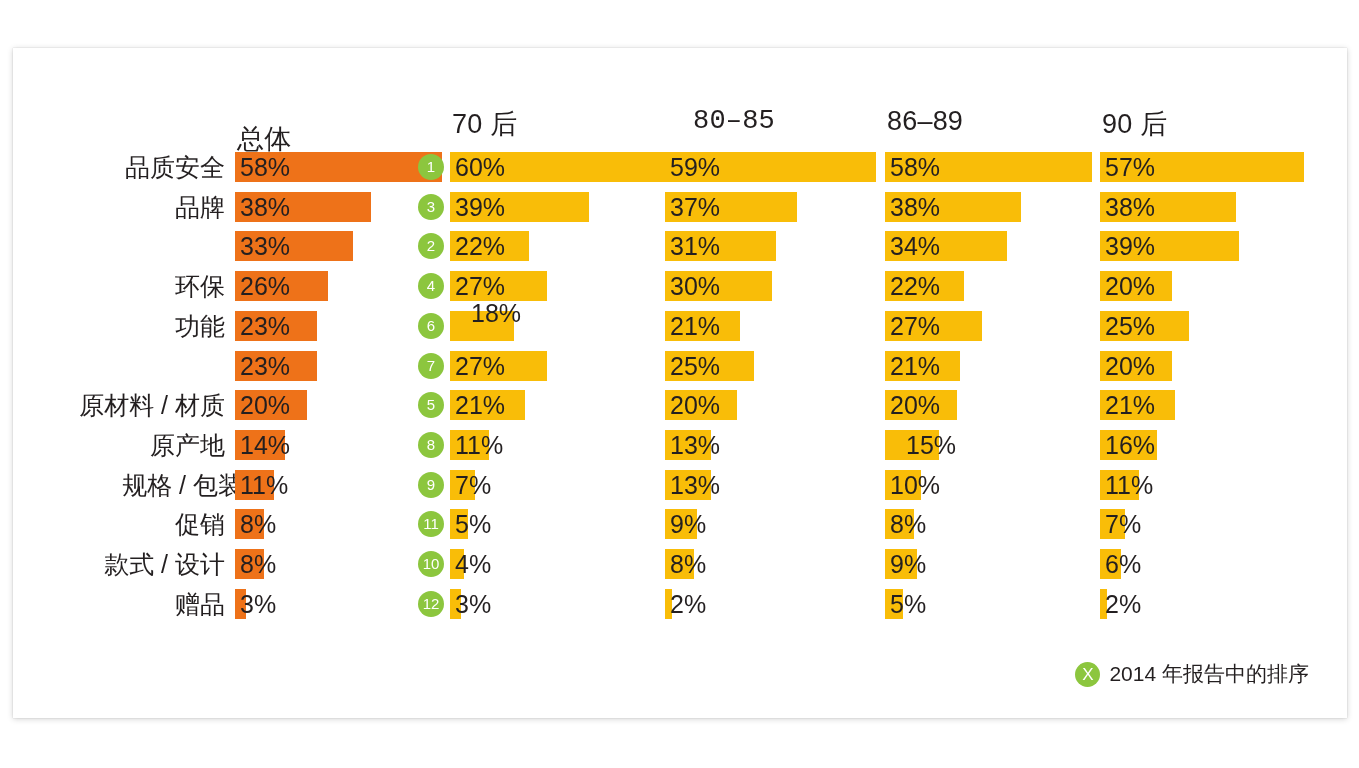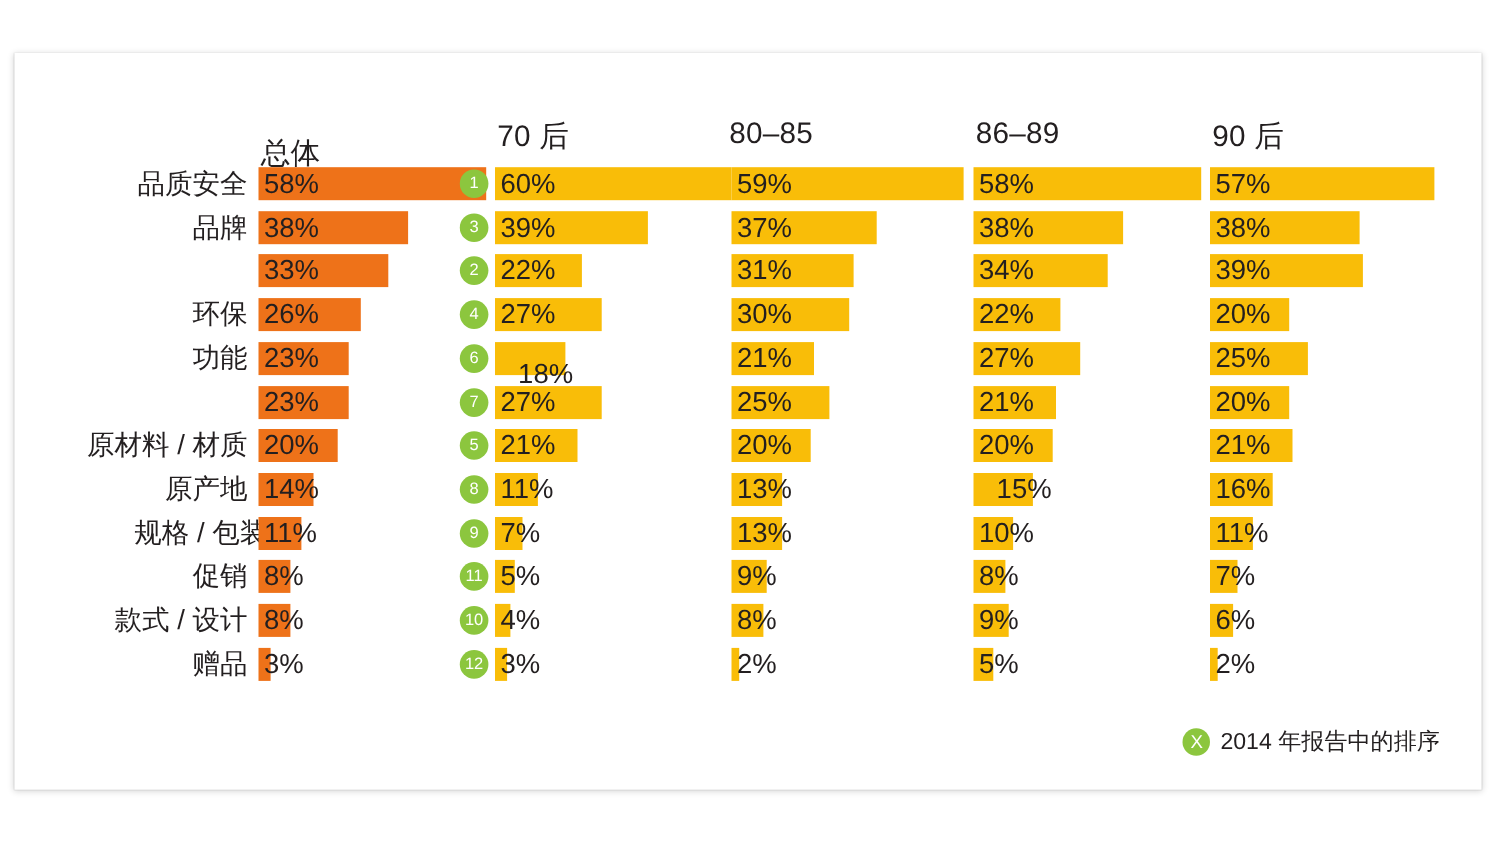--- a/index.html
+++ b/index.html
@@ -110,21 +110,21 @@
     white-space: nowrap;
   }
 </style>
 </head>
 <body>
 
 <div id="card">
   <div id="chart">
       <div class="col-header" style="left: 224px; top: 58px; margin-top: 15px;">总体</div>
       <div class="col-header" style="left: 439px; top: 58px;">70 后</div>
-      <div class="col-header" style="left: 650px; top: 58px;">80–85</div>
+      <div class="col-header" style="left: 680px; top: 58px; font-family: Liberation Mono, monospace;">80–85</div>
       <div class="col-header" style="left: 874px; top: 58px;">86–89</div>
       <div class="col-header" style="left: 1089px; top: 58px;">90 后</div>
       <div class="cat-label" style="top: 104px; left: 0px; width: 212px; right: auto; text-align: right;">品质安全</div>
       <div class="cat-label" style="top: 143.7px; left: 0px; width: 212px; right: auto; text-align: right;">品牌</div>
       <div class="cat-label" style="top: 223.1px; left: 0px; width: 212px; right: auto; text-align: right;">环保</div>
       <div class="cat-label" style="top: 262.8px; left: 0px; width: 212px; right: auto; text-align: right;">功能</div>
       <div class="cat-label" style="top: 342.2px; left: 0px; width: 212px; right: auto; text-align: right;">原材料 / 材质</div>
       <div class="cat-label" style="top: 381.9px; left: 0px; width: 212px; right: auto; text-align: right;">原产地</div>
       <div class="cat-label" style="top: 421.6px; left: 18px; width: 212px; right: auto; text-align: right;">规格 / 包装</div>
       <div class="cat-label" style="top: 461.3px; left: 0px; width: 212px; right: auto; text-align: right;">促销</div>
@@ -156,21 +156,21 @@
       <div class="bar-value" style="left: 222px; top: 540.7px;">3%</div>
       <div class="bar gen" style="left: 437px; top: 104px; width: 214.5px;"></div>
       <div class="bar-value" style="left: 437px; top: 104px;">60%</div>
       <div class="bar gen" style="left: 437px; top: 143.7px; width: 139.425px;"></div>
       <div class="bar-value" style="left: 437px; top: 143.7px;">39%</div>
       <div class="bar gen" style="left: 437px; top: 183.4px; width: 78.65px;"></div>
       <div class="bar-value" style="left: 437px; top: 183.4px;">22%</div>
       <div class="bar gen" style="left: 437px; top: 223.1px; width: 96.525px;"></div>
       <div class="bar-value" style="left: 437px; top: 223.1px;">27%</div>
       <div class="bar gen" style="left: 437px; top: 262.8px; width: 64.35px;"></div>
-      <div class="bar-value" style="left: 437px; top: 277px; padding-left: 21px;">18%</div>
+      <div class="bar-value" style="left: 437px; top: 250px; padding-left: 21px;">18%</div>
       <div class="bar gen" style="left: 437px; top: 302.5px; width: 96.525px;"></div>
       <div class="bar-value" style="left: 437px; top: 302.5px;">27%</div>
       <div class="bar gen" style="left: 437px; top: 342.2px; width: 75.075px;"></div>
       <div class="bar-value" style="left: 437px; top: 342.2px;">21%</div>
       <div class="bar gen" style="left: 437px; top: 381.9px; width: 39.325px;"></div>
       <div class="bar-value" style="left: 437px; top: 381.9px;">11%</div>
       <div class="bar gen" style="left: 437px; top: 421.6px; width: 25.025px;"></div>
       <div class="bar-value" style="left: 437px; top: 421.6px;">7%</div>
       <div class="bar gen" style="left: 437px; top: 461.3px; width: 17.875px;"></div>
       <div class="bar-value" style="left: 437px; top: 461.3px;">5%</div>

